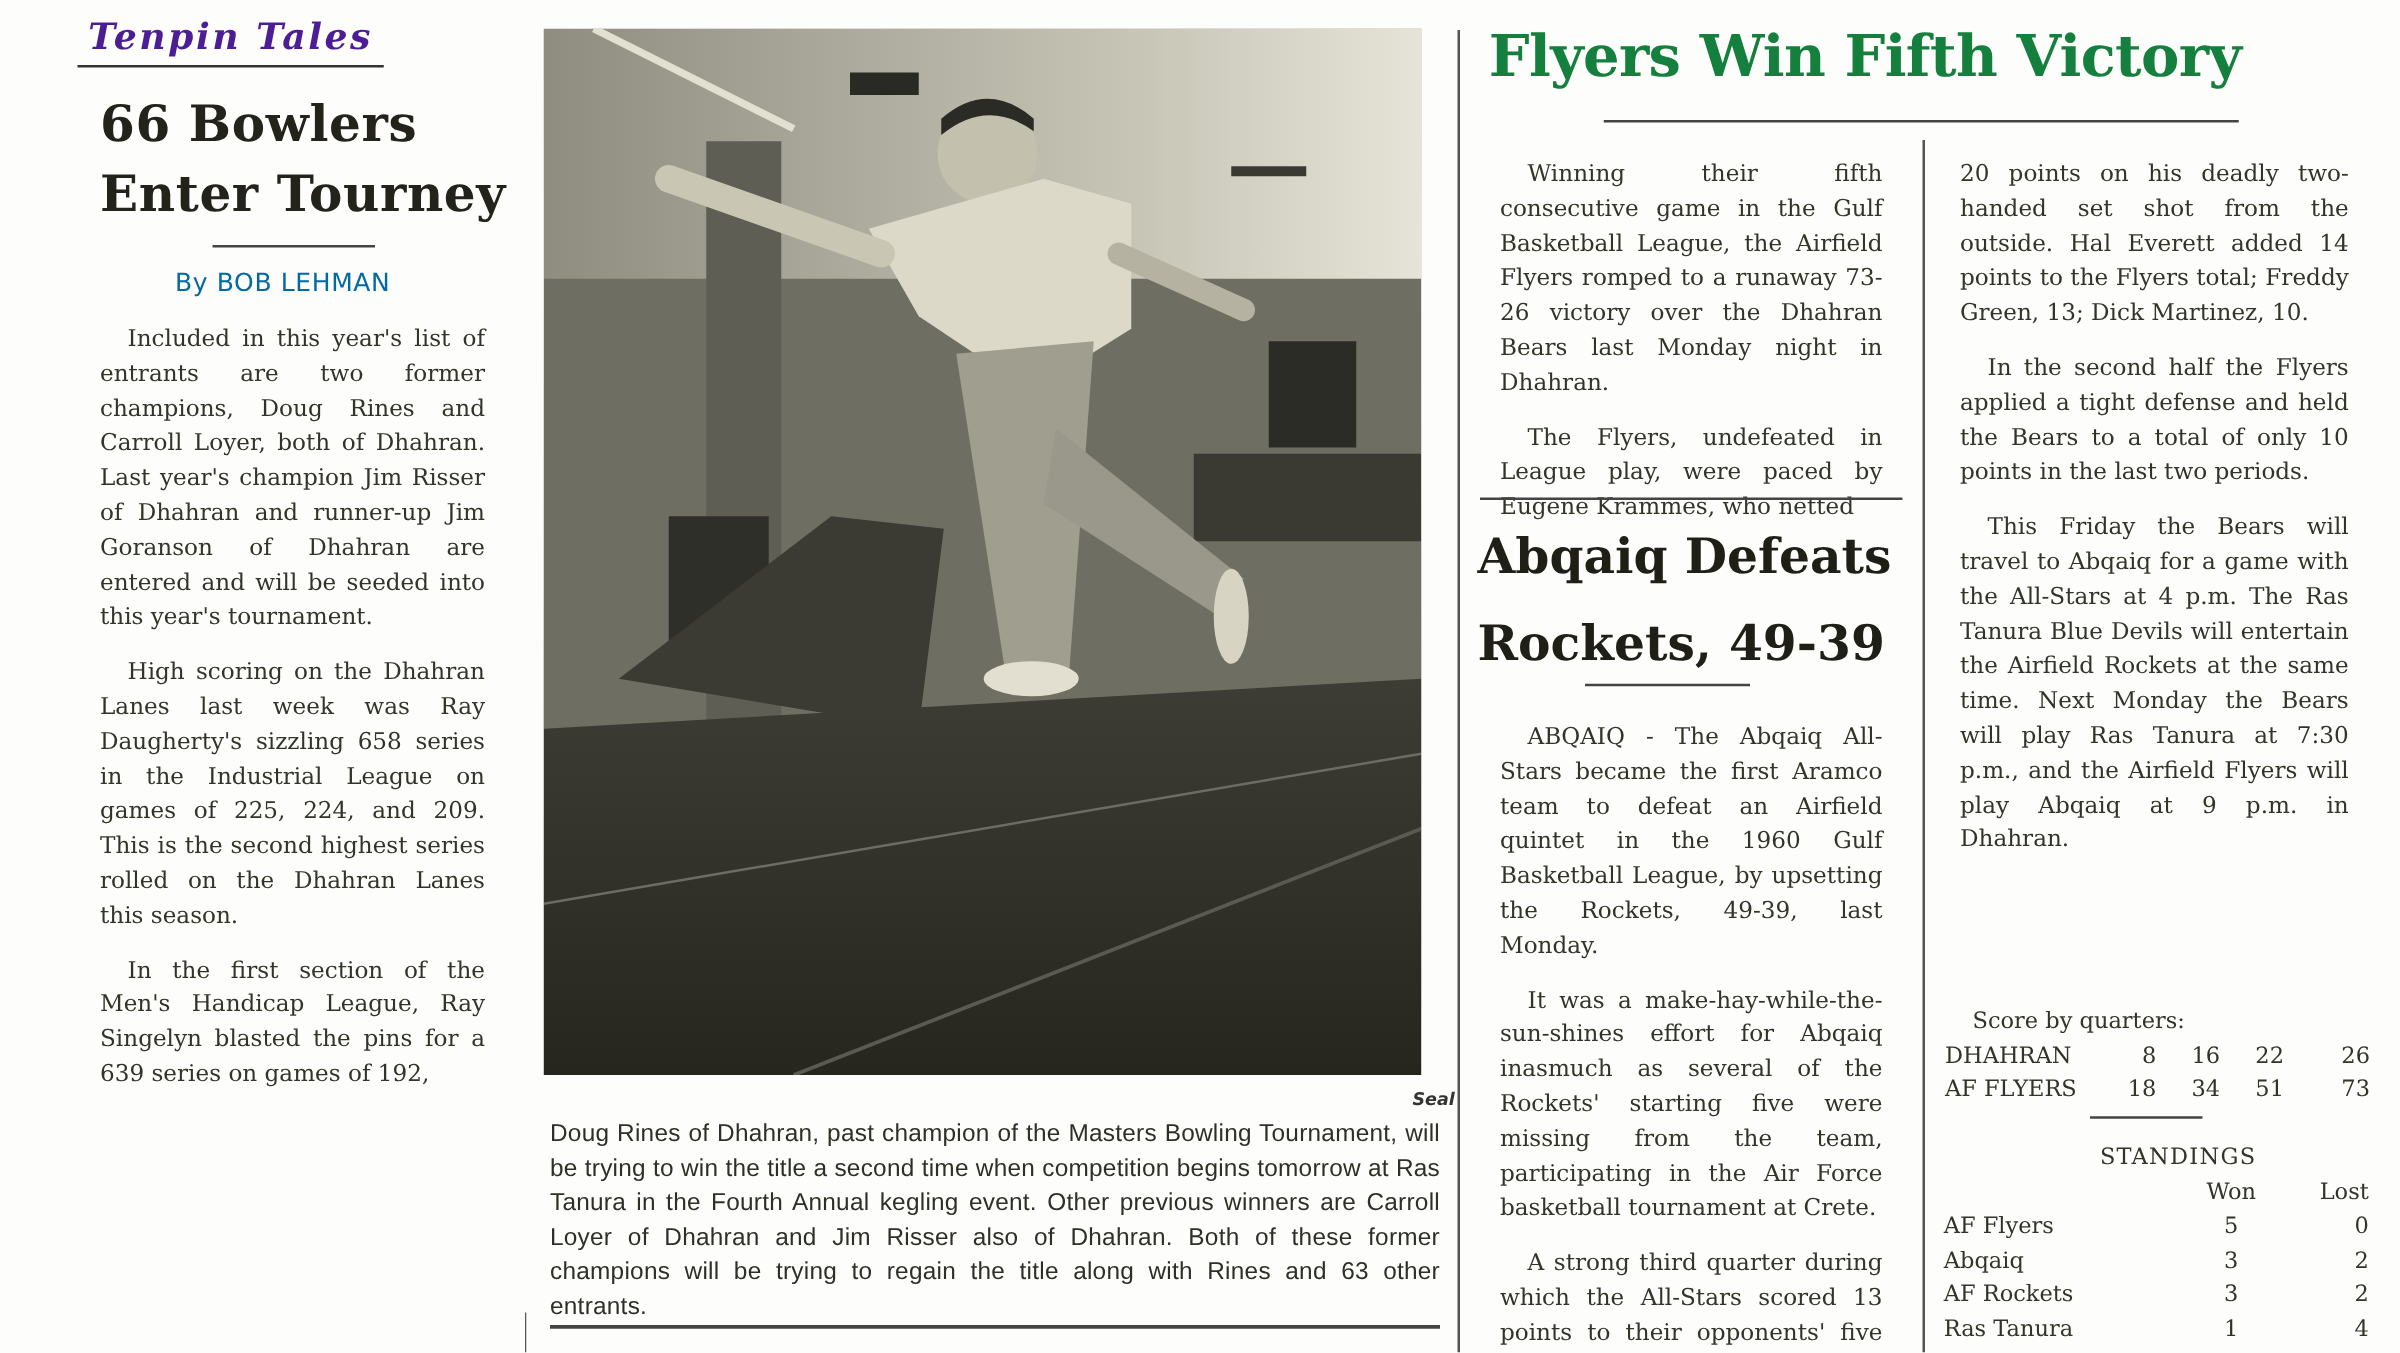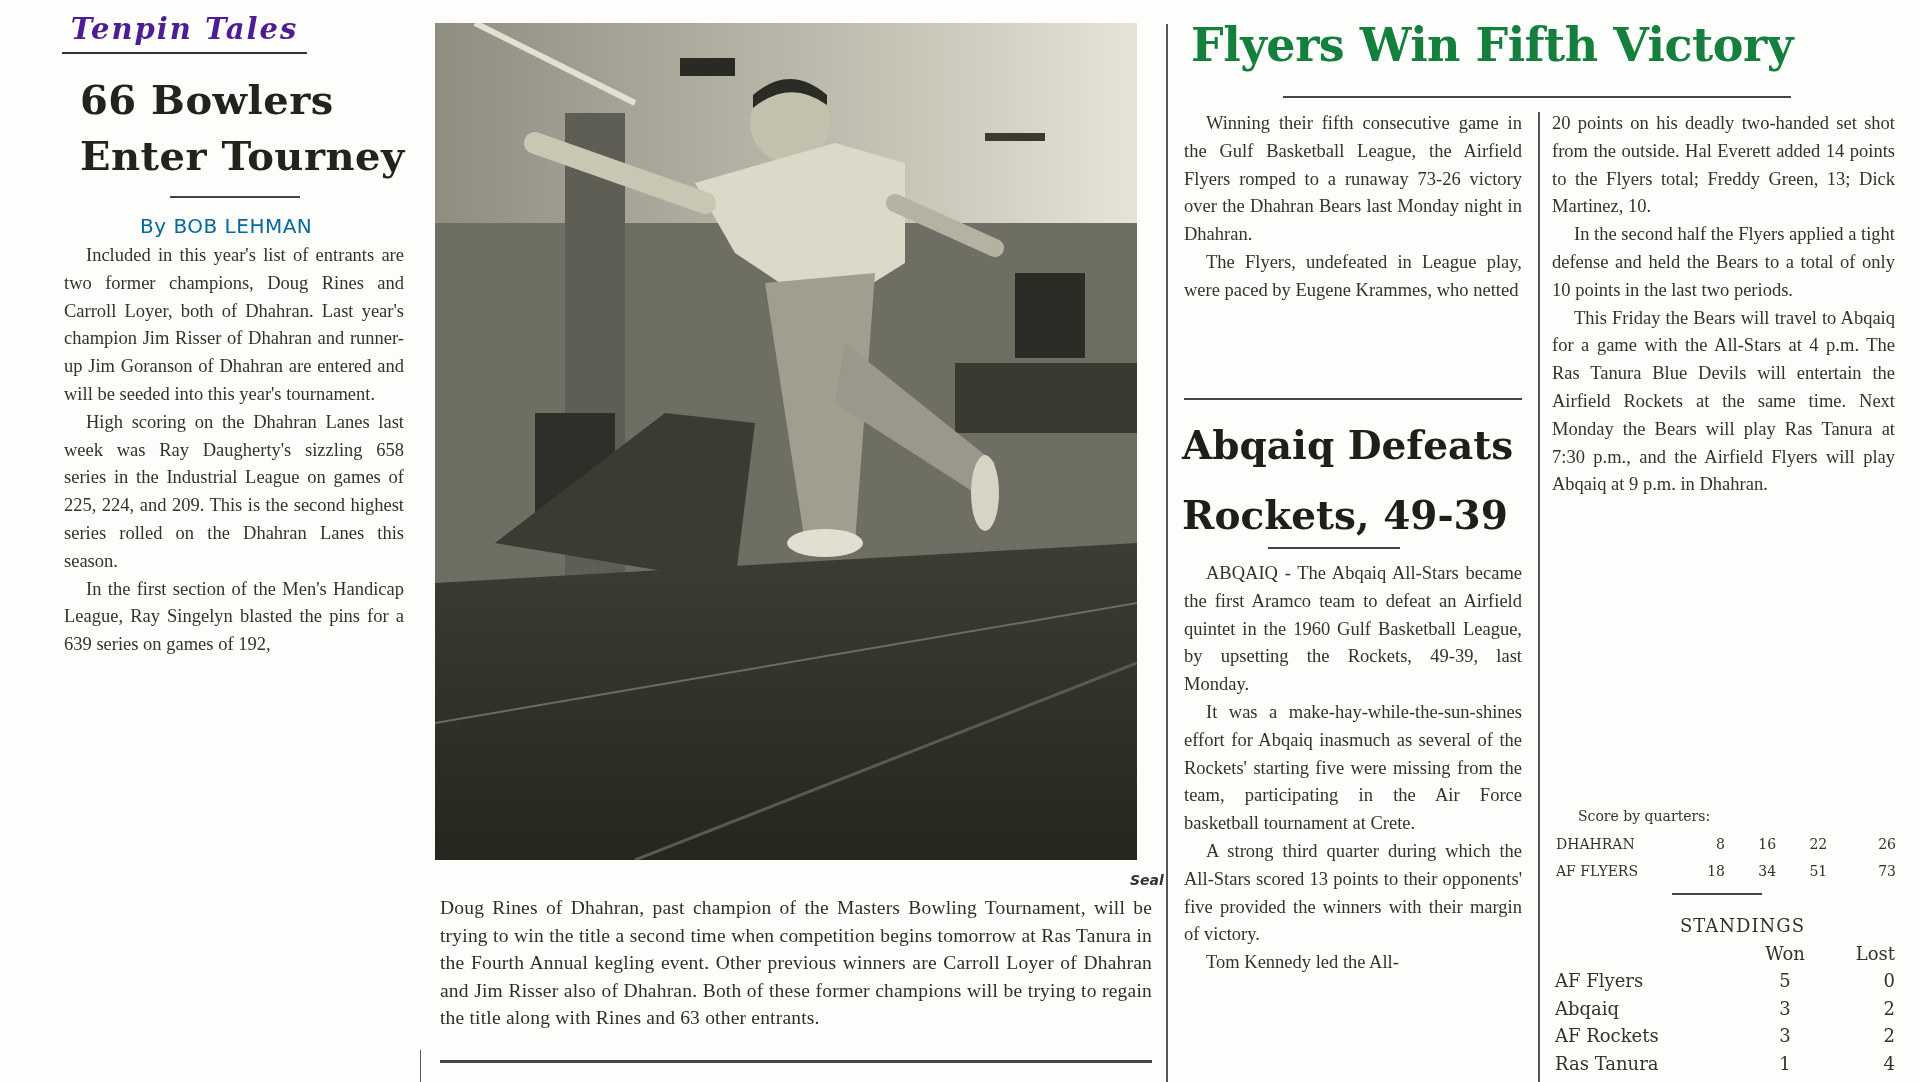--- a/index.html
+++ b/index.html
@@ -23,46 +23,46 @@
   }
   .rule { height:2px; background:#444; }
   .byline {
     left:140px; top:214px; font-family:"DejaVu Sans", sans-serif;
     font-size:20px; color:#0369a1; letter-spacing:0.5px;
   }
   .col {
     font-family:"DejaVu Serif", serif; font-size:18.5px; line-height:27.8px;
     text-align:justify; color:#33332a;
   }
-  .col p { margin:0; text-indent:22px;font-family:Liberation Serif, serif; }
+  .col p { margin:16px; text-indent:22px; }
   .col-left { left:64px; top:242px; width:340px; }
   .photo {
     left:435px; top:23px; width:702px; height:837px; overflow:hidden;
     background:linear-gradient(180deg,#8c8b7e 0%,#a9a799 20%,#8a897c 45%,#4e4d45 65%,#3a3a34 80%,#55544c 100%);
   }
   .credit { left:1130px; top:872px; font-family:"DejaVu Sans", sans-serif; font-style:italic; font-weight:bold; font-size:14px; color:#333; }
   .caption {
     left:440px; top:894px; width:712px;
-    font-family:Liberation Serif, serif; font-size:19.5px; line-height:27.6px;
+    font-family:Liberation Sans, sans-serif; font-size:19.5px; line-height:27.6px;
     text-align:justify; color:#2f2f28; letter-spacing:0.2px;
   }
   .vdiv { width:2px; background:#555; }
   .hl-right {
     left:1180px; top:18px;
     font-family:"DejaVu Serif", serif; font-weight:bold; font-size:46px; color:#15803d;
     letter-spacing:-0.5px;
     margin-left:11px;
   }
   .col-r1 { left:1184px; top:110px; width:338px; }
   .col-r2 { left:1552px; top:110px; width:343px; }
   .hl-abq {
     left:1182px; top:410px; width:340px;
     font-family:"DejaVu Serif", serif; font-weight:bold; font-size:39px; line-height:70px; color:#1f1f18;
   }
-  .scores { font-family:"DejaVu Serif", serif; font-size:14px; line-height:27.5px; color:#33332a; }
+  .scores { font-family:"DejaVu Serif", serif; font-size:18px; line-height:27.5px; color:#33332a; }
   .scores .row { display:flex; }
   .scores .team { width:120px; }
   .scores .q { width:52px; text-align:right; }
   .scores .q.last { width:70px; }
   .standings { font-family:"DejaVu Serif", serif; font-size:18px; line-height:27.5px; color:#33332a; }
   .standings .row { display:flex; }
   .standings .team { width:200px; }
   .standings .won { width:60px; text-align:center; }
   .standings .lost { width:80px; text-align:right; }
   svg { display:block; }

